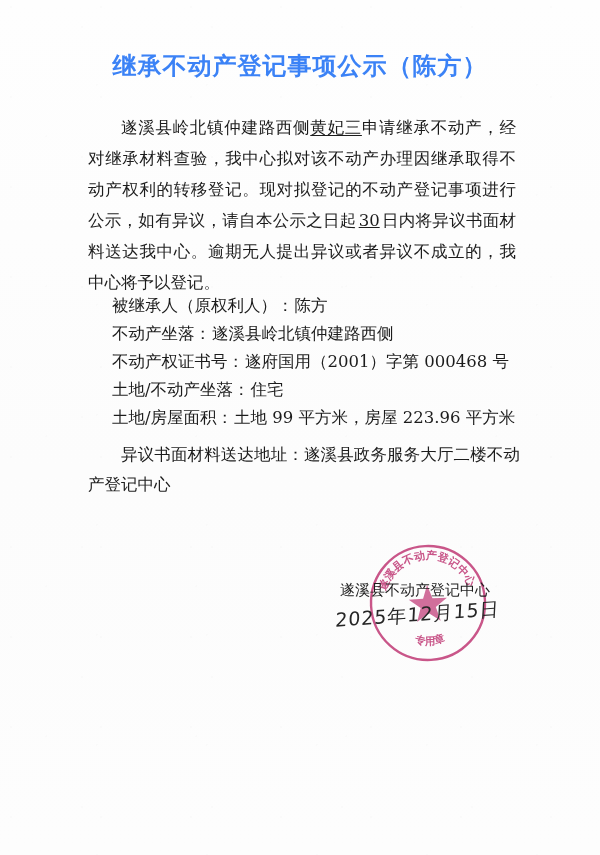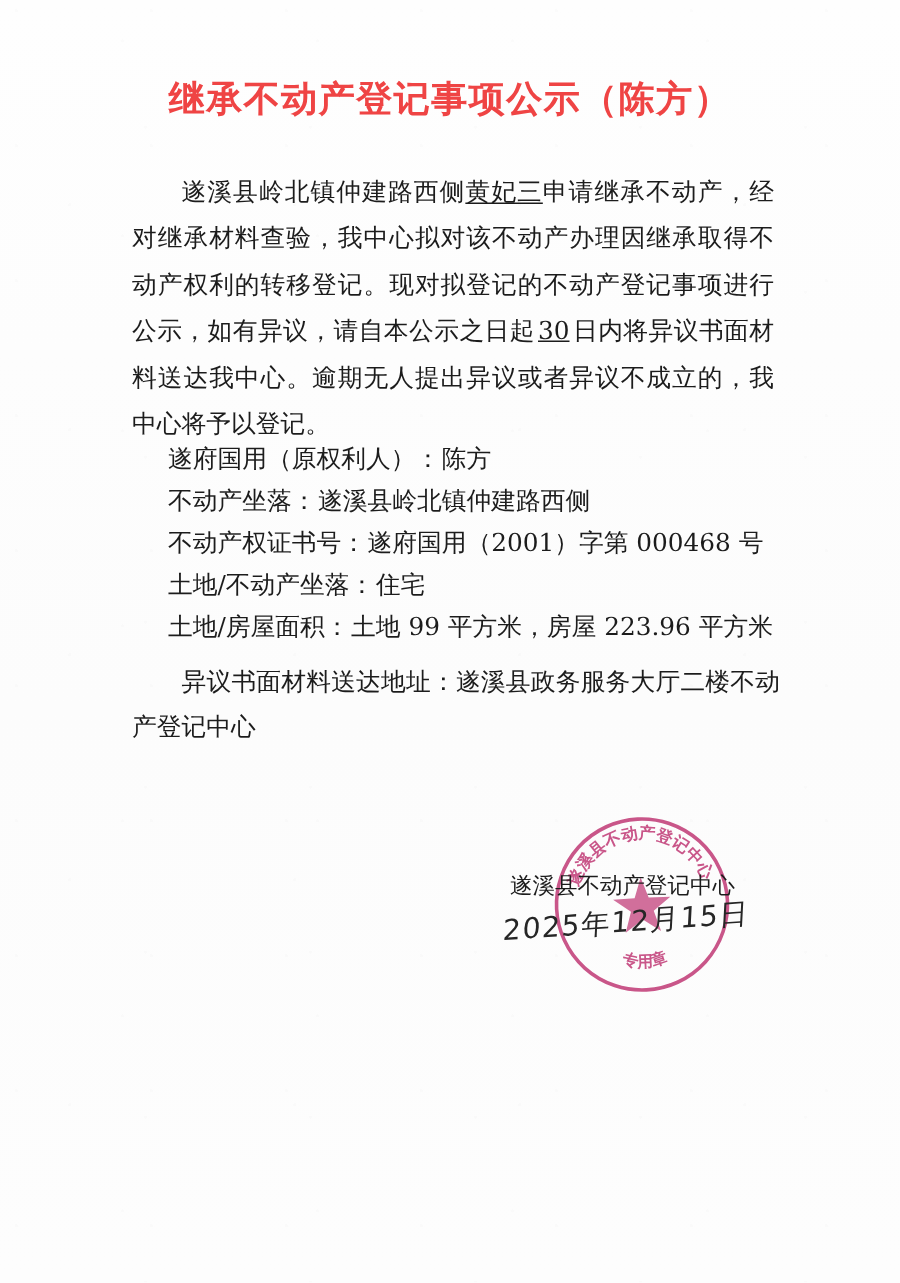--- a/index.html
+++ b/index.html
@@ -39,21 +39,21 @@
   .doc-title {
     position: absolute;
     top: 50px;
     left: 0;
     width: 600px;
     text-align: center;
     font-size: 24px;
     font-weight: bold;
     letter-spacing: 1px;
     font-family: "DejaVu Serif", "Liberation Serif", serif;
-    color: #ef4444;
+    color: #3b82f6;
   }
 
   
   .body-block {
     position: absolute;
     top: 112px;
     left: 88px;
     width: 428px;
   }
   .para {
@@ -195,21 +195,21 @@
 
   <div class="doc-title">继承不动产登记事项公示（陈方）</div>
 
   <div class="body-block">
     <p class="para"><span>遂溪县岭北镇仲建路西侧</span><span class="u-name">黄妃三</span><span>申请继承不动产，经对继承材料查验，我中心拟对该不动产办理因继承取得不动产权利的转移登记。现对拟登记的不动产登记事项进行公示，如有异议，请自本公示之日起</span><span class="num">30</span><span>日内将异议书面材料送达我中心。逾期无人提出异议或者异议不成立的，我中心将予以登记。</span></p>
   </div>
 
   <div class="fields">
 
     <div class="field-row">
-      <span class="field-label">遂府国用（原权利人）：</span><span class="field-value">陈方</span>
+      <span class="field-label">被继承人（原权利人）：</span><span class="field-value">陈方</span>
     </div>
 
     <div class="field-row">
       <span class="field-label">不动产坐落：</span><span class="field-value underlined">遂溪县岭北镇仲建路西侧</span>
     </div>
 
     <div class="field-row">
       <span class="field-label">不动产权证书号：</span><span class="field-value underlined">遂府国用（2001）字第 000468 号</span>
     </div>
 

